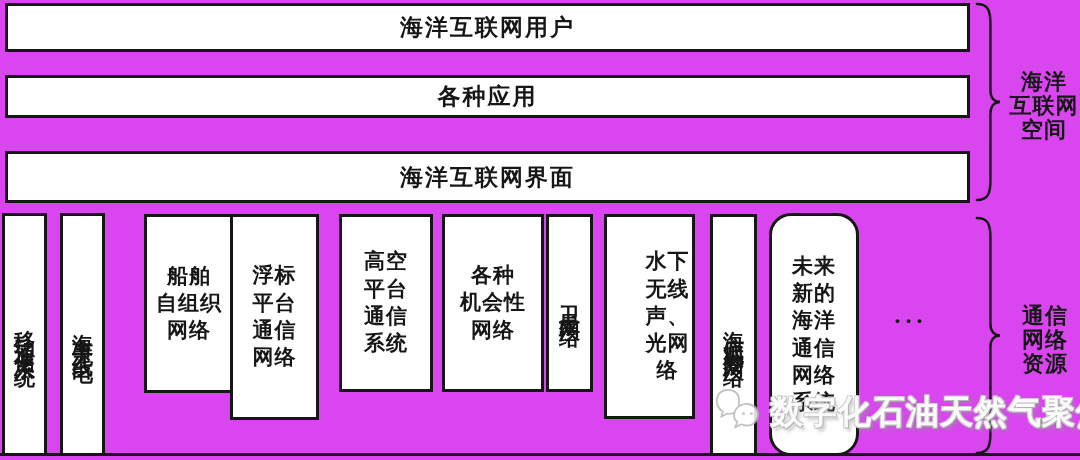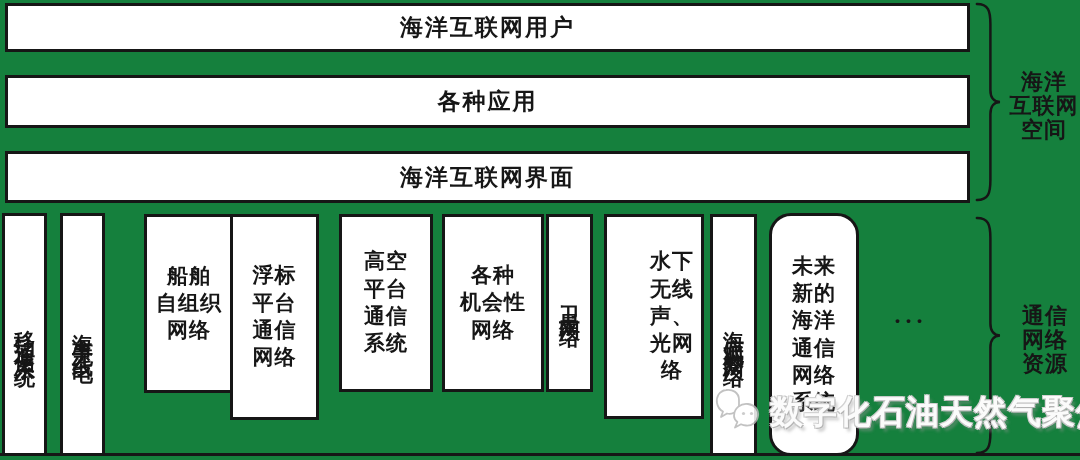--- a/index.html
+++ b/index.html
@@ -1,20 +1,20 @@
 <!DOCTYPE html>
 <html><head>
 <meta charset="utf-8">
 <style>
   html, body { margin: 0; padding: 0; background: #ffffff; }
   #canvas {
     position: relative;
     width: 1080px;
     height: 460px;
-    background: #15803d;
+    background: #d946ef;
     font-family: "Liberation Serif", "DejaVu Serif", serif;
     color: #161616;
     overflow: hidden;
   }
 
   
   .layer-bar {
     position: absolute;
     left: 5px;
     width: 965px;
@@ -22,21 +22,21 @@
     border: 3px solid #161616;
     background: #ffffff;
     display: flex;
     align-items: center;
     justify-content: center;
     font-size: 23px;
     font-weight: 600;
     letter-spacing: 2px;
   }
   #layer-users     { top: 3px;   height: 49px; }
-  #layer-apps      { top: 75px;  height: 53px; }
+  #layer-apps      { top: 75px;  height: 43px; }
   #layer-interface { top: 151px; height: 52px; }
 
   
   .net-box {
     position: absolute;
     box-sizing: border-box;
     border: 3px solid #161616;
     background: #ffffff;
     display: flex;
     align-items: center;
@@ -55,21 +55,21 @@
     text-orientation: upright;
     letter-spacing: 0.34em;
   }
   #nb1  { left: 2px;   top: 213px; width: 45px; height: 243px; }
   #nb2  { left: 60px;  top: 213px; width: 45px; height: 243px; }
   #nb3  { left: 128px; top: 214px; width: 90px; height: 179px; margin-left: 16px; }
   #nb4  { left: 230px; top: 214px; width: 89px; height: 206px; }
   #nb5  { left: 339px; top: 214px; width: 94px; height: 178px; }
   #nb6  { left: 442px; top: 214px; width: 102px; height: 178px; }
   #nb7  { left: 546px; top: 214px; width: 47px; height: 178px; }
-  #nb8  { left: 604px; top: 214px; width: 100px; height: 205px; padding-left: 36px; }
+  #nb8  { left: 604px; top: 214px; width: 91px; height: 205px; padding-left: 36px; }
   #nb9  { left: 710px; top: 214px; width: 47px; height: 242px; }
   #nb10 { left: 769px; top: 213px; width: 90px; height: 243px; border-radius: 22px; }
 
   
   #more-ellipsis {
     position: absolute;
     left: 885px;
     top: 308px;
     width: 50px;
     text-align: center;

